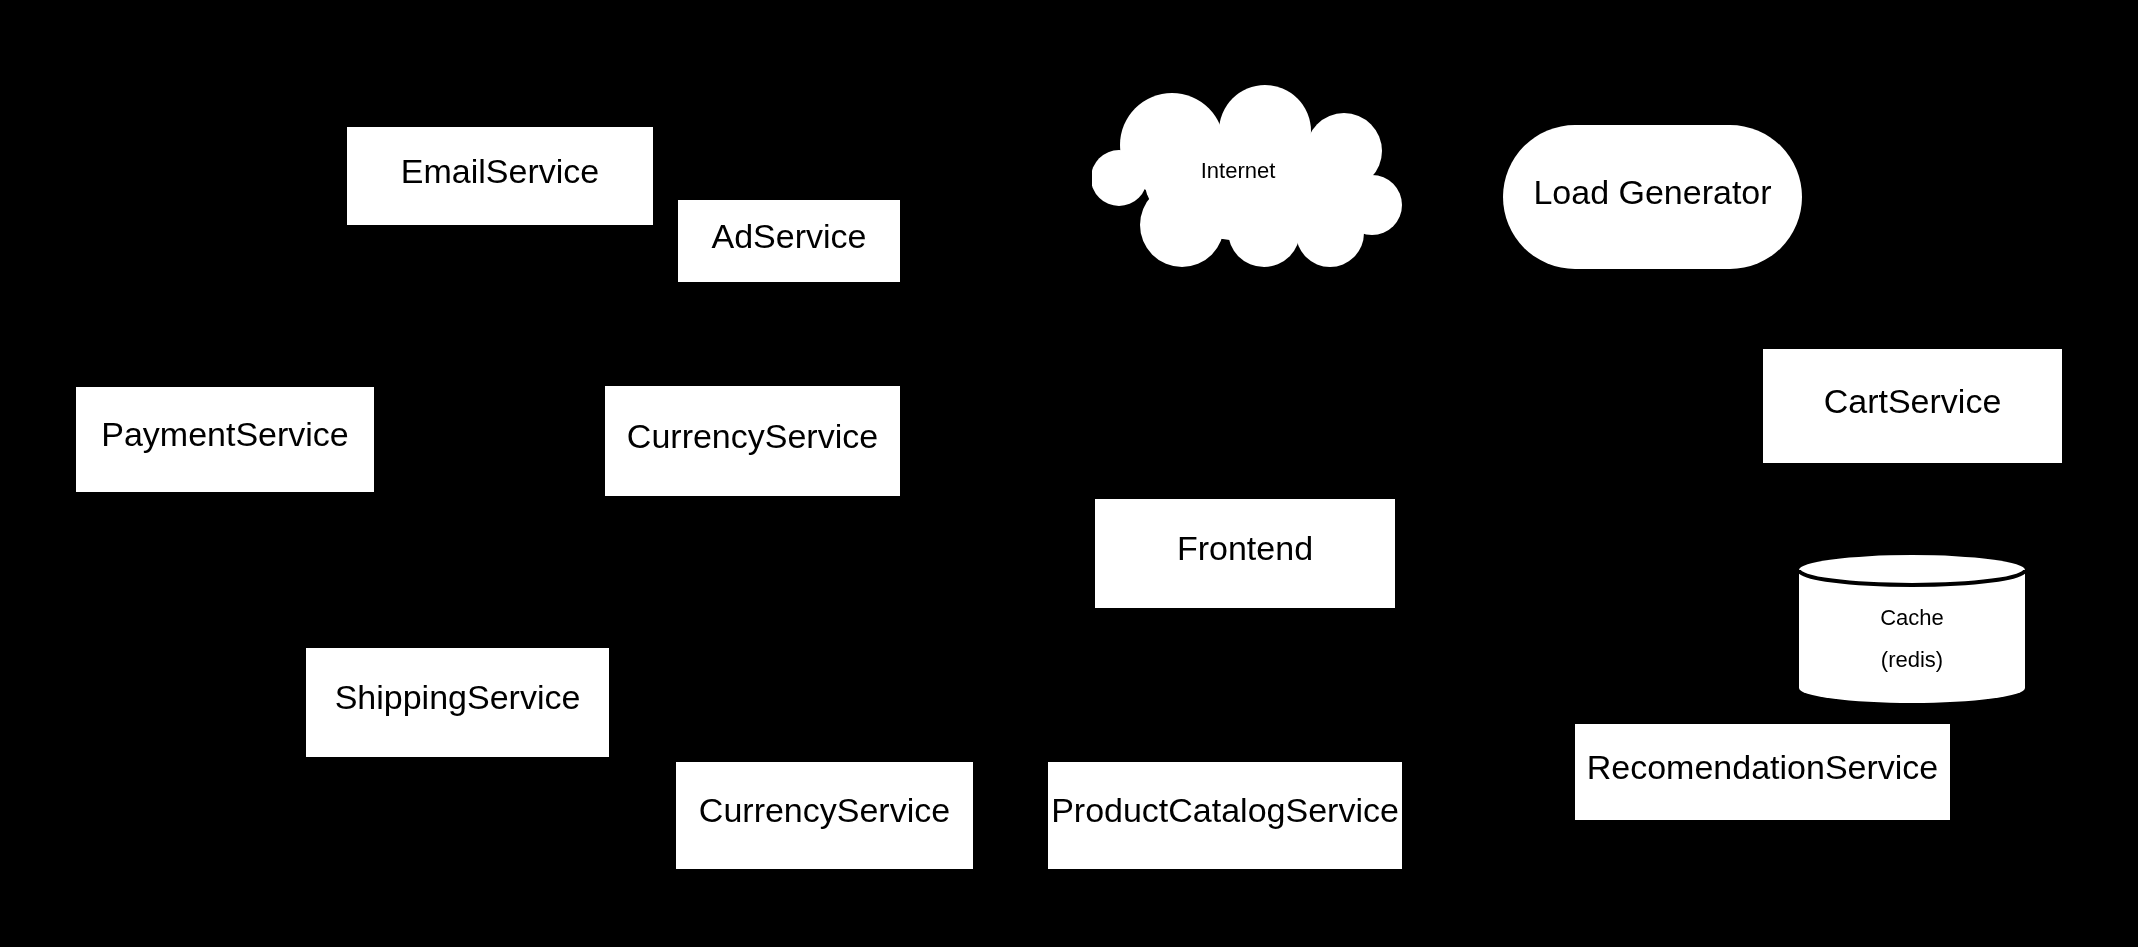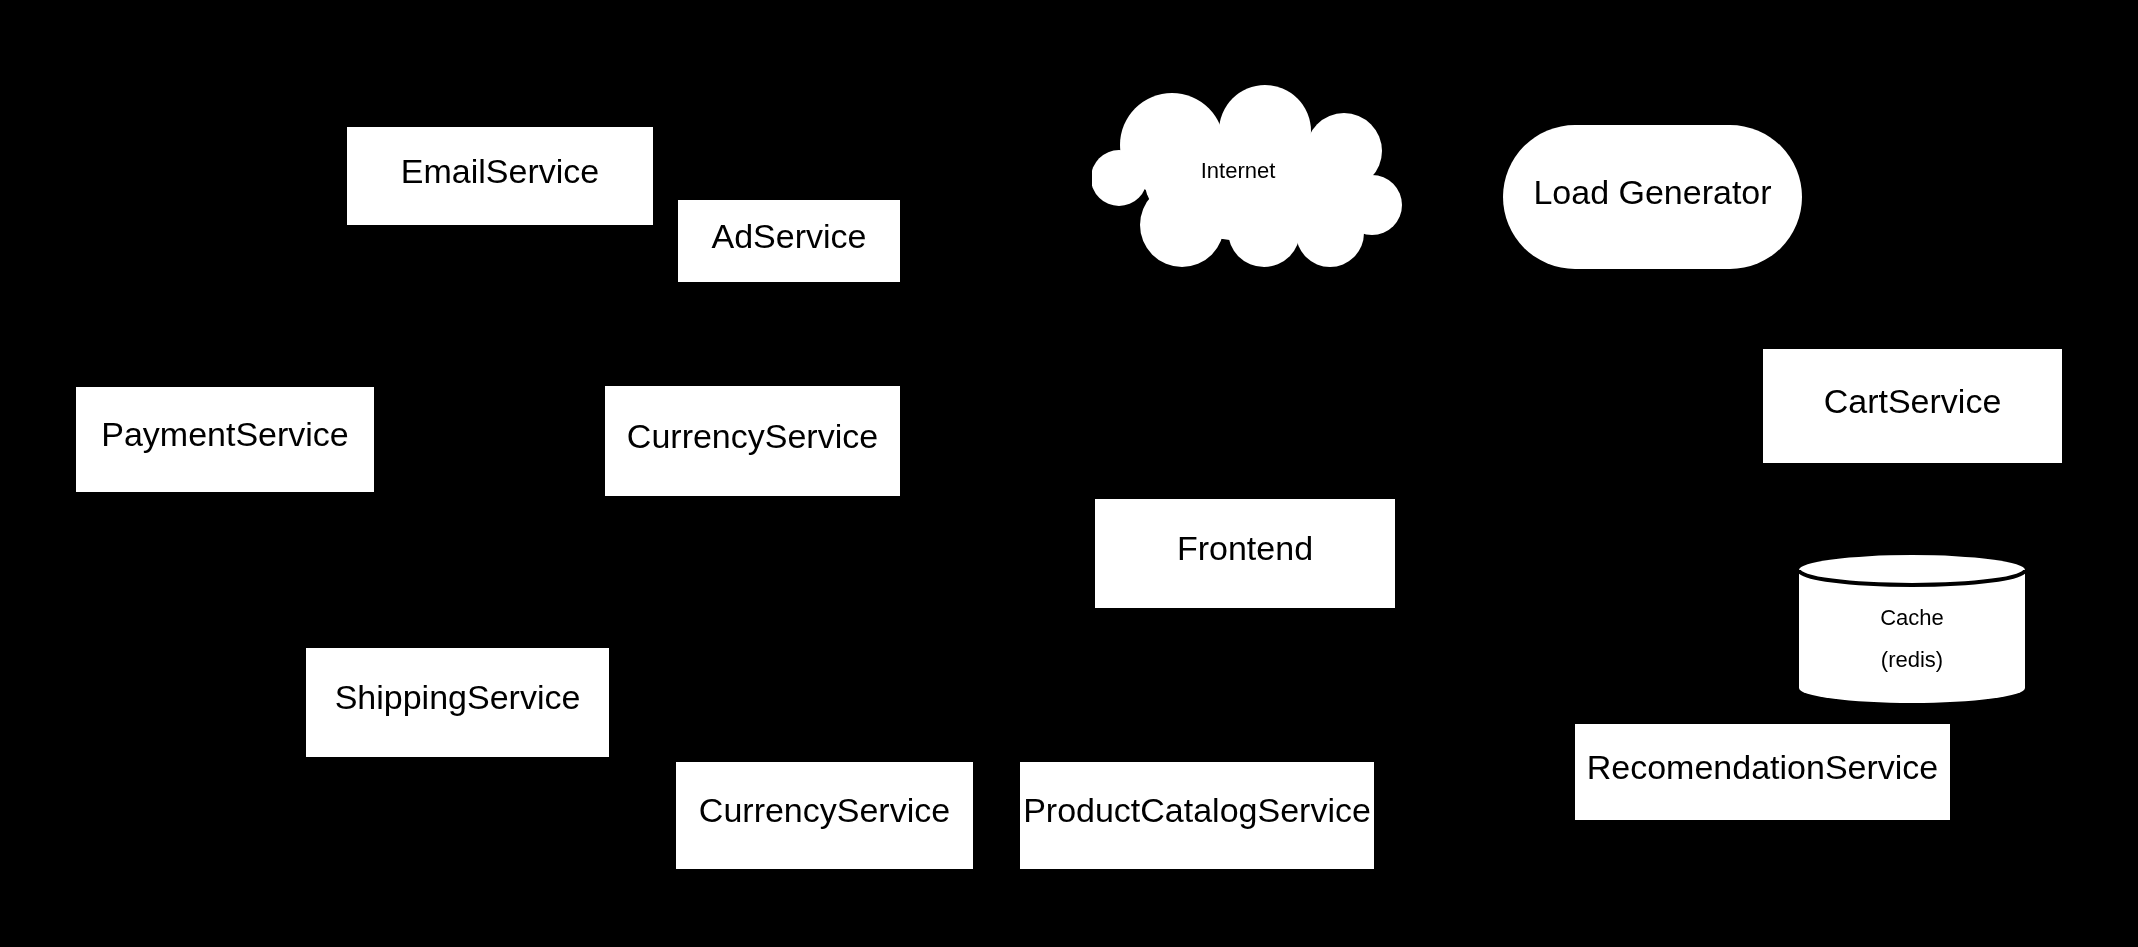--- a/index.html
+++ b/index.html
@@ -127,21 +127,21 @@
   </div>
 
   <div class="node" style="left:306px; top:648px; width:303px; height:109px;">
     <span class="label">ShippingService</span>
   </div>
 
   <div class="node" style="left:676px; top:762px; width:297px; height:107px;">
     <span class="label">CurrencyService</span>
   </div>
 
-  <div class="node" style="left:1020px; top:762px; width:354px; height:107px;">
+  <div class="node" style="left:1048px; top:762px; width:354px; height:107px;">
     <span class="label">ProductCatalogService</span>
   </div>
 
   <div class="node" style="left:1575px; top:724px; width:375px; height:96px;justify-content:center;">
     <span class="label">RecomendationService</span>
   </div>
 
 </div>
 
 </body></html>

